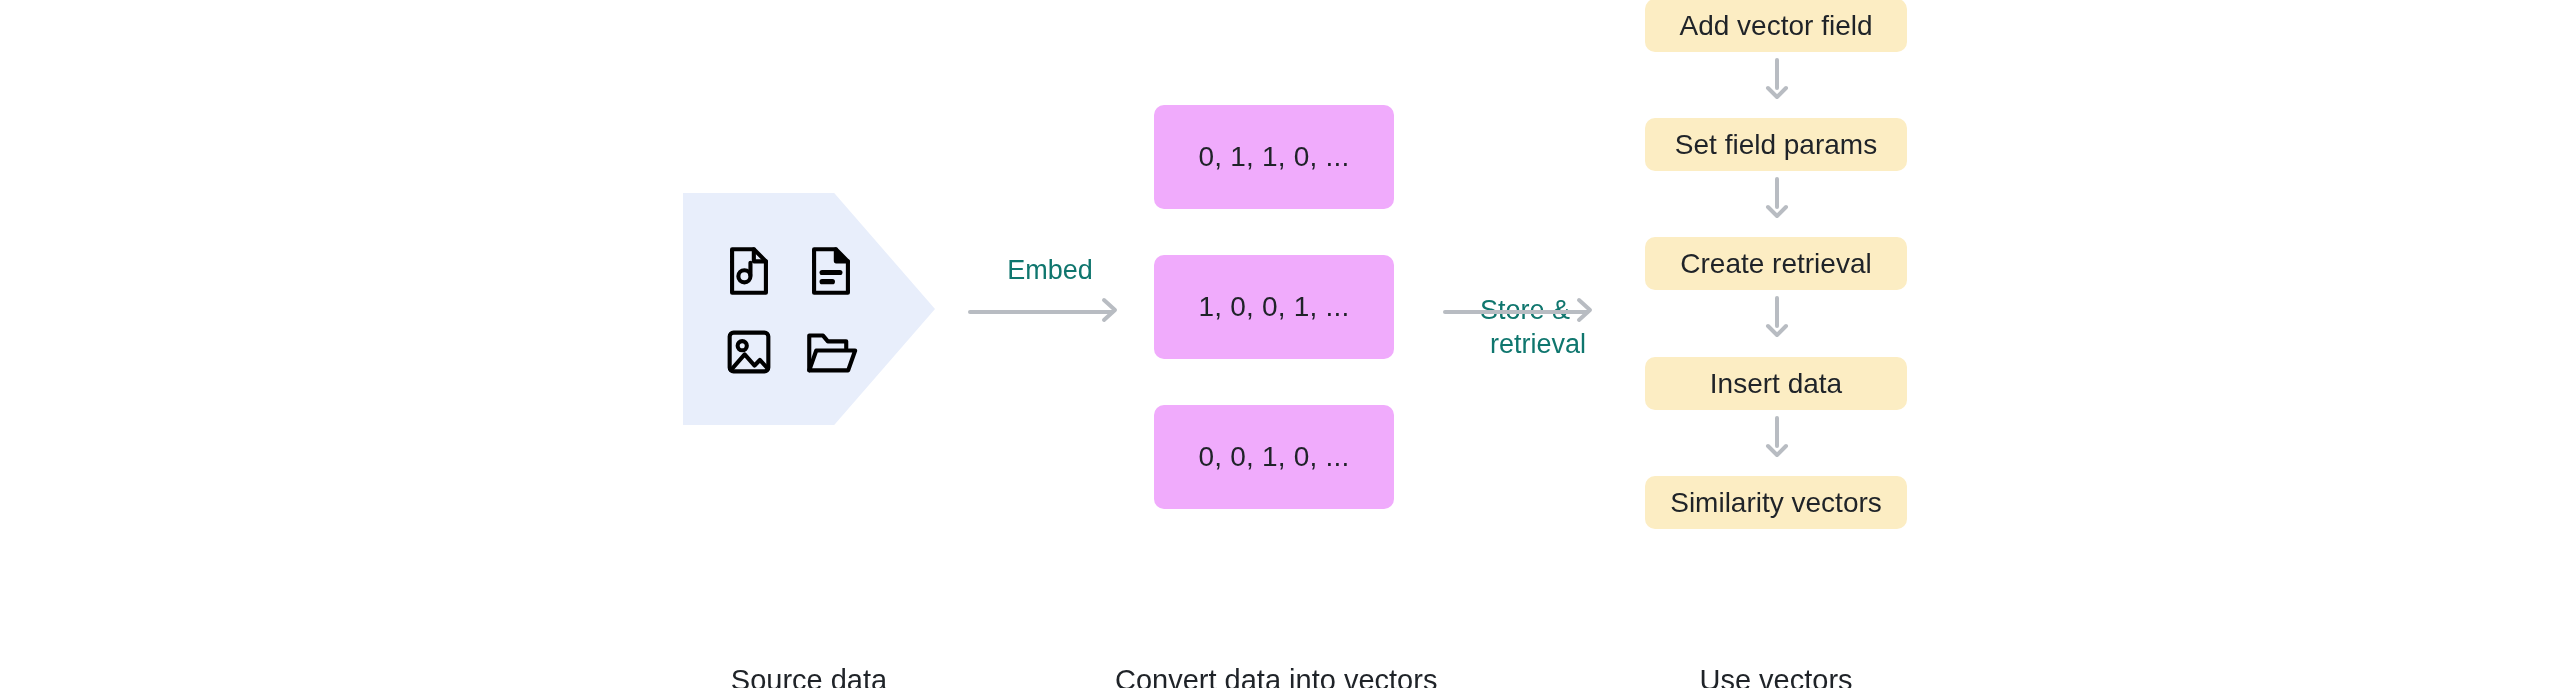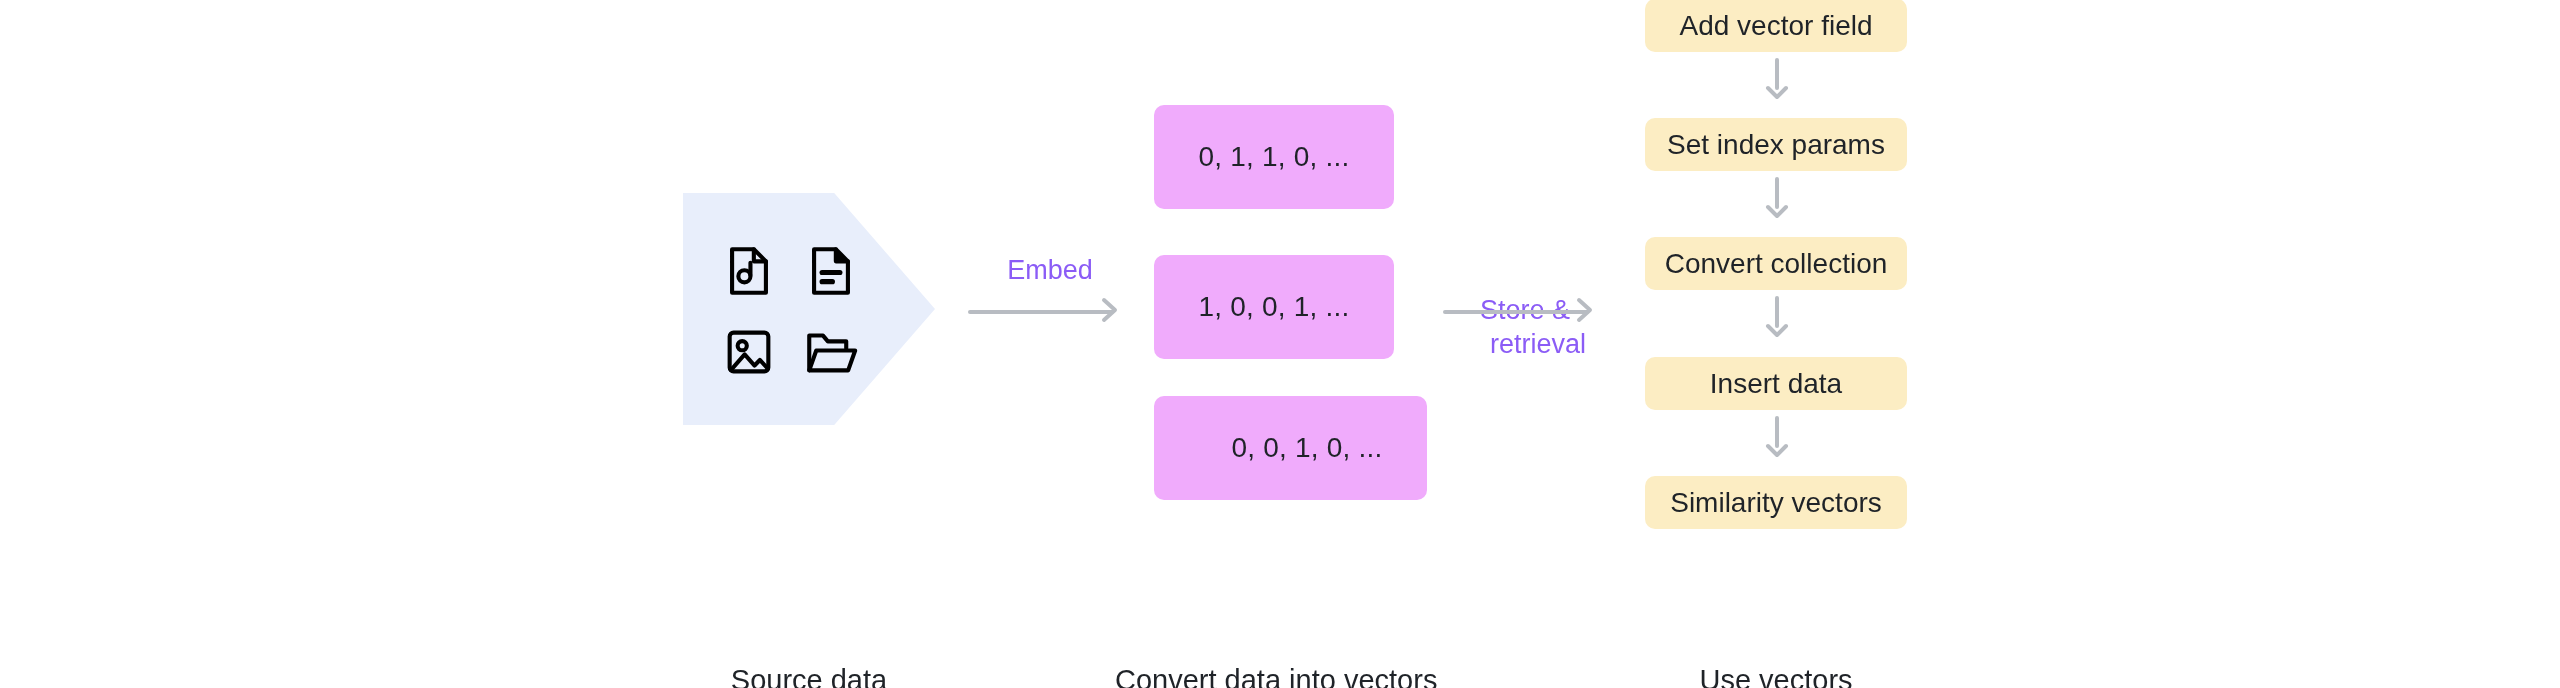--- a/index.html
+++ b/index.html
@@ -74,21 +74,21 @@
     position: absolute;
     top: 50%;
     transform: translateY(-50%);
   }
   .h-arrow-label {
     position: absolute;
     width: 100%;
     text-align: center;
     font-size: 27px;
     line-height: 1.28;
-    color: #8b5cf6;
+    color: #0f766e;
     white-space: pre-line;
   }
   .h-arrow-label.single { bottom: 46px; }
   .h-arrow-label.split   { top: -32px; }
   .h-arrow-label.split .l2 { display: block; margin-left: 26px; }
 
   
   .vec-box {
     position: absolute;
     left: 1154px;
@@ -207,21 +207,21 @@
     <div class="line" style="width:146px;"></div>
     <div class="head" style="left:128px;">
       <svg width="30" height="30" viewBox="0 0 30 30" fill="none" stroke="#b8bcc2" stroke-width="4" stroke-linecap="round" stroke-linejoin="round">
         <path d="M8 5l11 10L8 25"></path>
       </svg>
     </div>
   </div>
 
   <div class="vec-box" style="top:105px;">0, 1, 1, 0, ...</div>
   <div class="vec-box" style="top:255px;">1, 0, 0, 1, ...</div>
-  <div class="vec-box" style="top:396px;padding-left:33px;">0, 0, 1, 0, ...</div>
+  <div class="vec-box" style="top:405px;">0, 0, 1, 0, ...</div>
 
   <div class="caption c2">Convert data into vectors</div>
 
   <div class="h-arrow" style="left:1443px; top:290px; width:164px;">
     <div class="h-arrow-label split">
       <span class="l1">Store &amp;</span>
       <span class="l2">retrieval</span>
     </div>
     <div class="line" style="width:146px;"></div>
     <div class="head" style="left:128px;">
@@ -233,30 +233,30 @@
 
   <div class="step-box" style="top:-1px;">Add vector field</div>
 
   <div class="v-arrow" style="top:58px;">
     <div class="vline"></div>
     <svg width="26" height="18" viewBox="0 0 26 18" fill="none" stroke="#b8bcc2" stroke-width="4" stroke-linecap="round" stroke-linejoin="round">
       <path d="M4 4l9 9 9-9"></path>
     </svg>
   </div>
 
-  <div class="step-box" style="top:118px;">Set index params</div>
+  <div class="step-box" style="top:118px;">Set field params</div>
 
   <div class="v-arrow" style="top:177px;">
     <div class="vline"></div>
     <svg width="26" height="18" viewBox="0 0 26 18" fill="none" stroke="#b8bcc2" stroke-width="4" stroke-linecap="round" stroke-linejoin="round">
       <path d="M4 4l9 9 9-9"></path>
     </svg>
   </div>
 
-  <div class="step-box" style="top:237px;">Convert collection</div>
+  <div class="step-box" style="top:237px;">Create retrieval</div>
 
   <div class="v-arrow" style="top:296px;">
     <div class="vline"></div>
     <svg width="26" height="18" viewBox="0 0 26 18" fill="none" stroke="#b8bcc2" stroke-width="4" stroke-linecap="round" stroke-linejoin="round">
       <path d="M4 4l9 9 9-9"></path>
     </svg>
   </div>
 
   <div class="step-box" style="top:357px;">Insert data</div>
 

